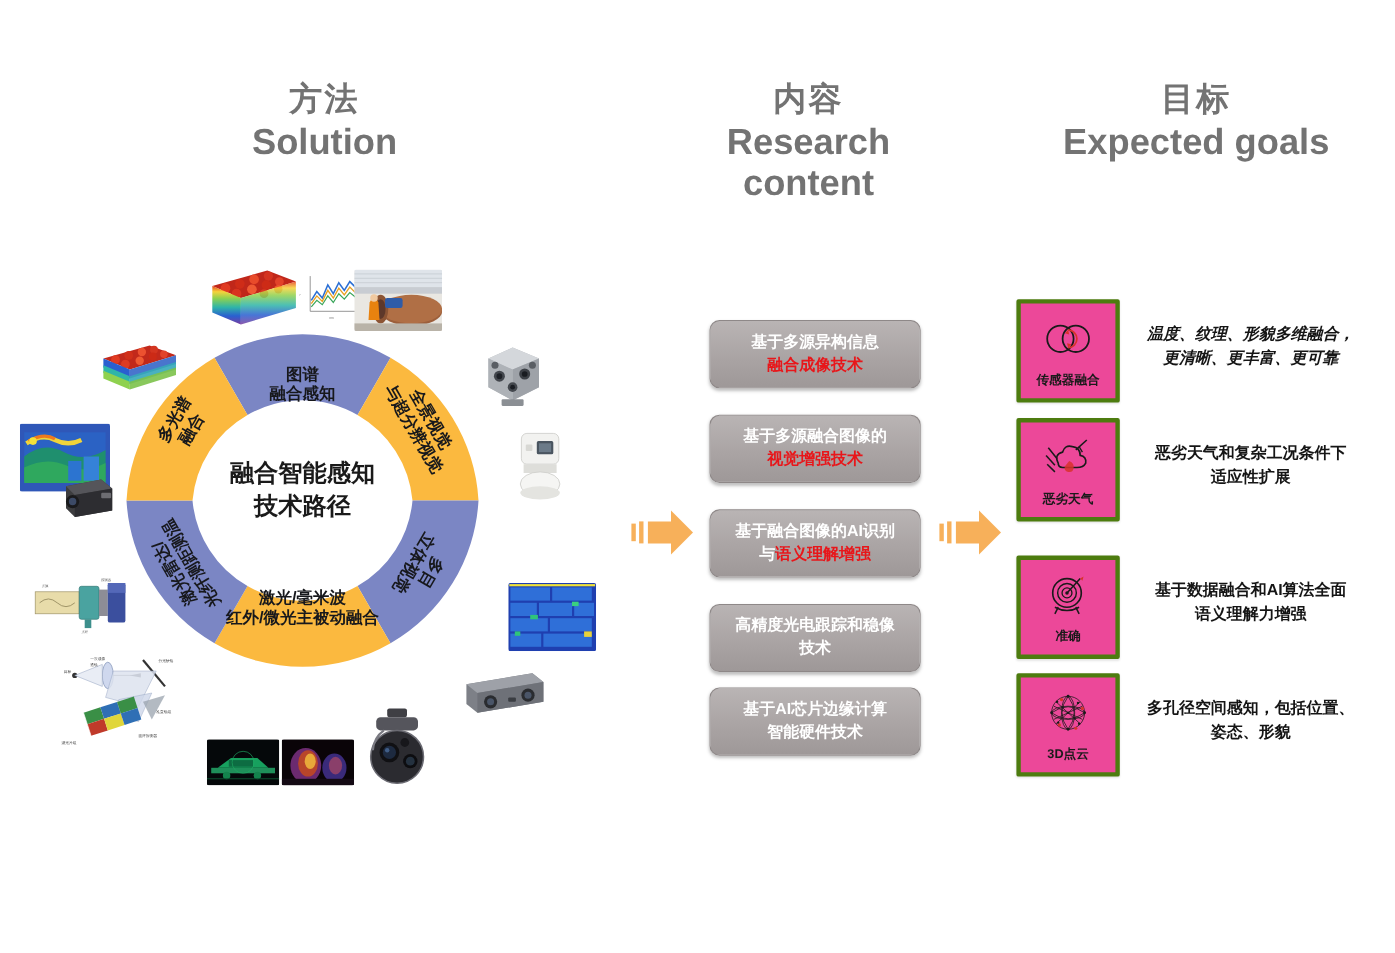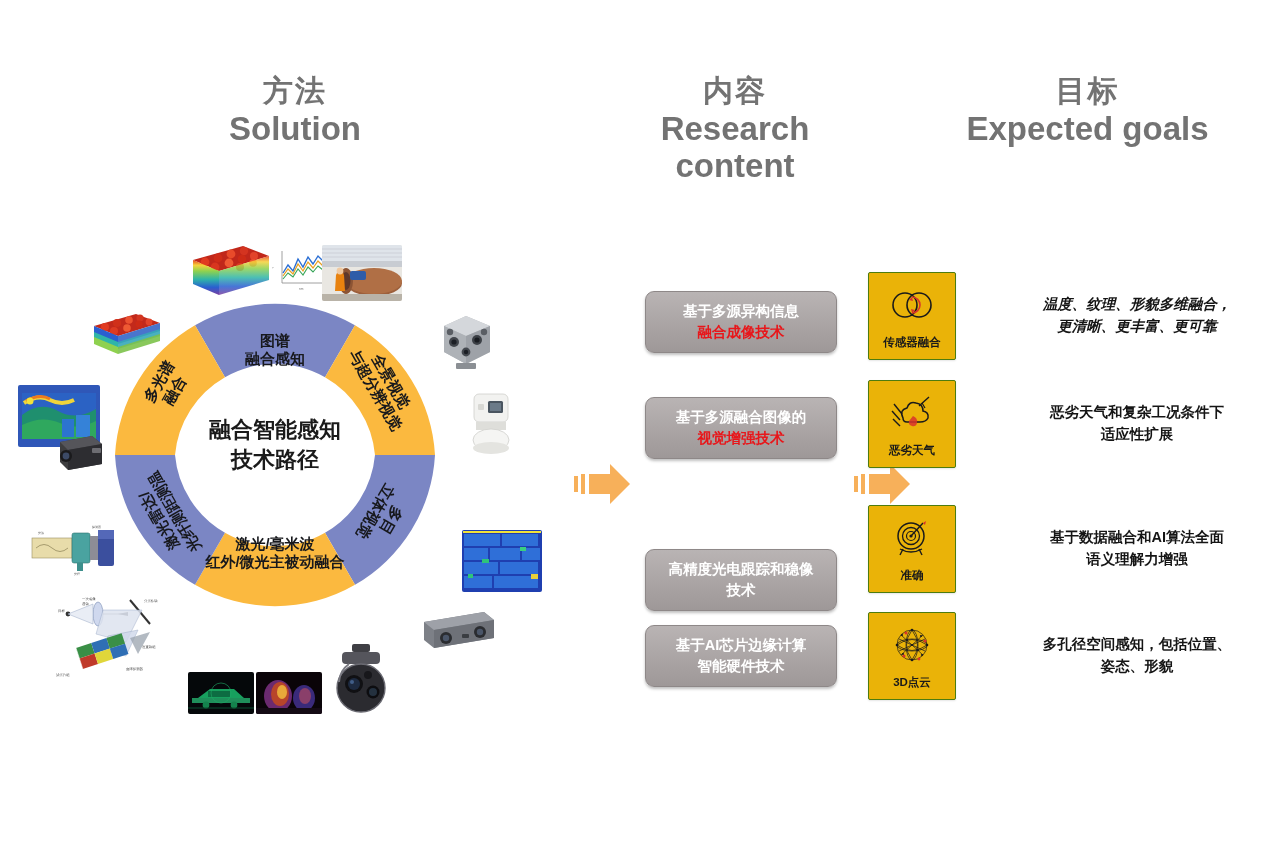--- a/index.html
+++ b/index.html
@@ -37,22 +37,22 @@
         background:linear-gradient(180deg,#b9b4b4 0%,#aaa4a4 55%,#9e9898 100%);
         border:1px solid #8e8888;
         box-shadow:0 2px 3px rgba(0,0,0,.25);
         display:flex;align-items:center;justify-content:center;
         text-align:center;font-weight:bold;font-size:14.5px;line-height:1.45;
         color:#ffffff;}
   .mbox .ln{display:block;}
   .mbox .red{color:#e8161a;}
 
   
-  .gcard{position:absolute;left:868px;width:86px;height:86px;
-         border:1px solid #4d7c0f;background:#eab308;border-radius:2px;
+  .gcard{position:absolute;left:924px;width:86px;height:86px;
+         border:4px solid #4d7c0f;background:#ec4899;border-radius:2px;
          box-shadow:0 1px 2px rgba(0,0,0,.10);}
   .gcard .ico{position:absolute;left:0;right:0;top:9px;height:46px;
               display:flex;align-items:center;justify-content:center;}
   .gcard .clabel{position:absolute;left:0;right:0;bottom:9px;text-align:center;
                  font-size:11.5px;font-weight:bold;color:#1a1a1a;}
   .gtext{position:absolute;left:1022px;width:230px;text-align:center;
          font-size:14.5px;font-weight:bold;color:#151515;line-height:1.55;}
   .gtext .ln{display:block;}
 </style>
 </head>
@@ -392,27 +392,35 @@
     </svg>
   </div>
 
   <div class="mbox" style="top:291px;height:60px;">
     <div>
       <span class="ln">基于多源异构信息</span>
       <span class="ln red">融合成像技术</span>
     </div>
   </div>
 
-  <div class="mbox" style="top:397px;height:60px;">
+  <div class="mbox" style="top:377px;height:60px;">
     <div>
       <span class="ln">基于多源融合图像的</span>
       <span class="ln red">视觉增强技术</span>
     </div>
   </div>
 
+  <div class="mbox" style="top:463px;height:60px;">
+    <div>
+      <span class="ln">基于融合图像的AI识别</span>
+      <span class="ln">
+        <span>与</span><span class="red">语义理解增强</span>
+      </span>
+    </div>
+  </div>
 
   <div class="mbox" style="top:549px;height:60px;">
     <div>
       <span class="ln">高精度光电跟踪和稳像</span>
       <span class="ln">技术</span>
     </div>
   </div>
 
   <div class="mbox" style="top:625px;height:60px;">
     <div>

